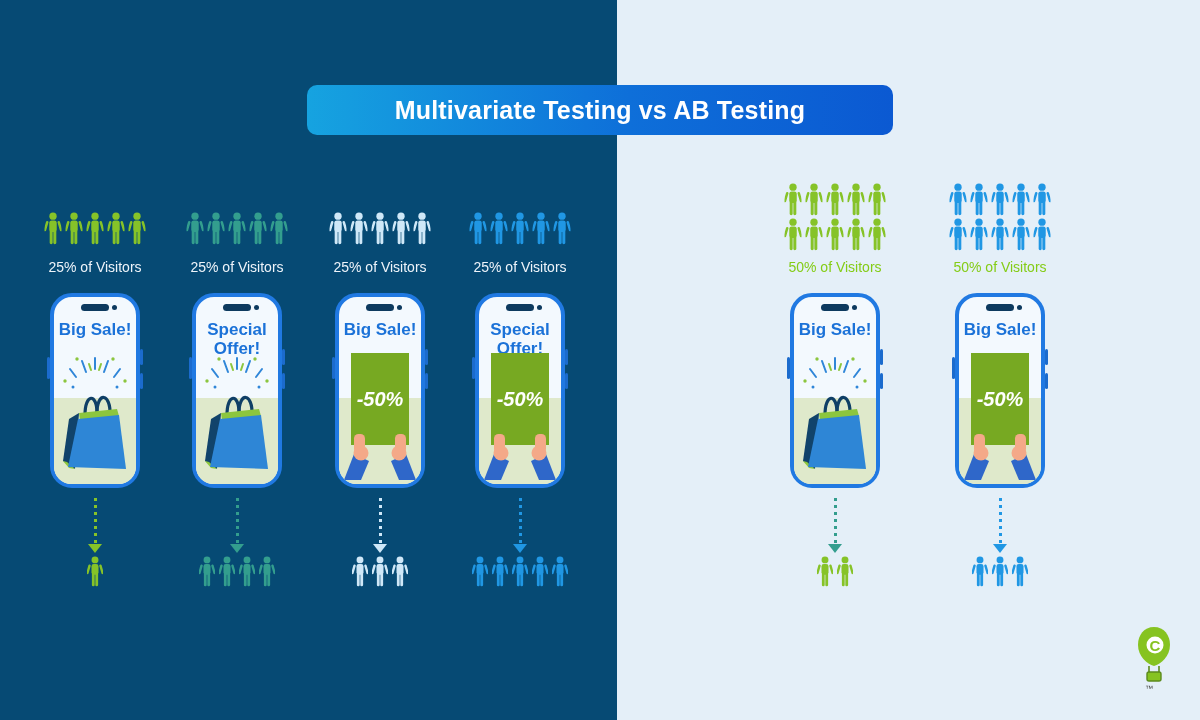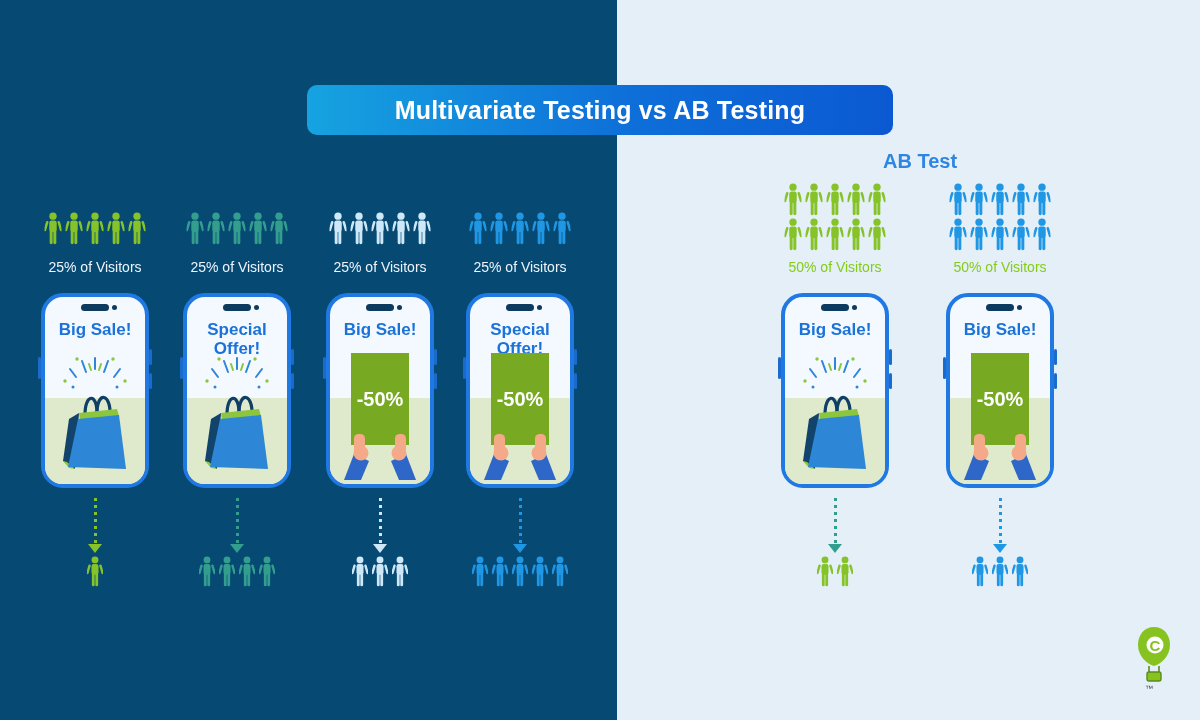--- a/index.html
+++ b/index.html
@@ -20,38 +20,38 @@
 
   .column { position:absolute; top:180px; height:460px; }
   .people-grid { position:absolute; left:50%; transform:translateX(-50%); display:flex; flex-direction:column; gap:2px; align-items:center; }
   .people-row { display:flex; gap:4px; justify-content:center; }
   .person-icon { display:block; }
   .visitor-label { position:absolute; top:79px; left:0; width:100%; text-align:center; font-size:14px; }
   .side-left  .visitor-label { color:#eef4fa; }
   .side-right .visitor-label { color:#84cc16; }
 
   .phone { position:absolute; top:113px; left:50%; transform:translateX(-50%);
-    width:108px; height:195px; border:4px solid #2079e2; border-radius:22px;
+    width:90px; height:195px; border:4px solid #2079e2; border-radius:22px;
     background:#f3f9fe; }
   .phone-btn { position:absolute; background:#1b6bcd; border-radius:2px; }
   .btn-r1 { right:-7px; top:52px; width:3px; height:16px; }
   .btn-r2 { right:-7px; top:76px; width:3px; height:16px; }
   .btn-l1 { left:-7px;  top:60px; width:3px; height:22px; }
   .screen { position:absolute; inset:0; border-radius:17px; overflow:hidden; }
   .notch { position:absolute; top:7px; left:50%; transform:translateX(-50%);
     width:28px; height:7px; background:#0d3a5f; border-radius:4px; }
   .notch-dot { position:absolute; top:8px; left:calc(50% + 17px); width:5px; height:5px; background:#0d3a5f; border-radius:50%; }
   .offer-headline { position:absolute; top:23px; left:0; width:100%; text-align:center;
     color:#1b72d8; font-size:17px; font-weight:bold; line-height:1.12; z-index:2; }
   .floor { position:absolute; bottom:0; left:0; width:100%; height:86px; background:#dfe9cb; z-index:1; }
   .bag-art { position:absolute; bottom:5px; left:50%; transform:translateX(-50%); z-index:2; }
   .discount-sign { position:absolute; top:56px; left:50%; transform:translateX(-50%);
     width:58px; height:92px; background:#77a922; z-index:2;
     display:flex; align-items:center; justify-content:center;
-    color:#ffffff; font-size:20px; font-weight:bold; }
+    color:#ffffff; font-size:20px; font-weight:bold;font-style:italic; }
   .hands-art { position:absolute; bottom:0; left:50%; transform:translateX(-50%); z-index:3; }
 
   .flow-arrow { position:absolute; top:318px; left:50%; transform:translateX(-50%);
     display:flex; flex-direction:column; align-items:center; }
   .arrow-line { width:3px; height:45px;
     background-image:repeating-linear-gradient(to bottom, var(--ac) 0 3px, transparent 3px 7px); }
   .arrow-head { width:0; height:0; border-left:7px solid transparent; border-right:7px solid transparent;
     border-top:9px solid var(--ac); margin-top:1px; }
   .result-grid { position:absolute; top:376px; left:50%; transform:translateX(-50%); display:flex; gap:4px; }
 
@@ -64,21 +64,20 @@
 <body>
 
 <div class="canvas">
   <div class="bg-left"></div>
   <div class="bg-right"></div>
 
   <div class="title-banner">
     <span>Multivariate Testing vs AB Testing</span>
   </div>
 
-  <div class="section-heading heading-right">AB Test</div>
 
   <div id="columns-layer">
       <div class="column side-left" style="left: 30px; width: 130px;">
         <div class="people-grid" style="top: 32px;">
           <div class="people-row">
             <svg class="person-icon" width="17" height="33" viewBox="0 0 20 38">
               <g fill="#86c328">
                 <circle cx="10" cy="4.5" r="4.3"></circle>
                 <rect x="5.6" y="9.6" width="8.8" height="13.5" rx="3"></rect>
                 <rect x="6.1" y="21" width="3.5" height="16.5" rx="1.7"></rect>

